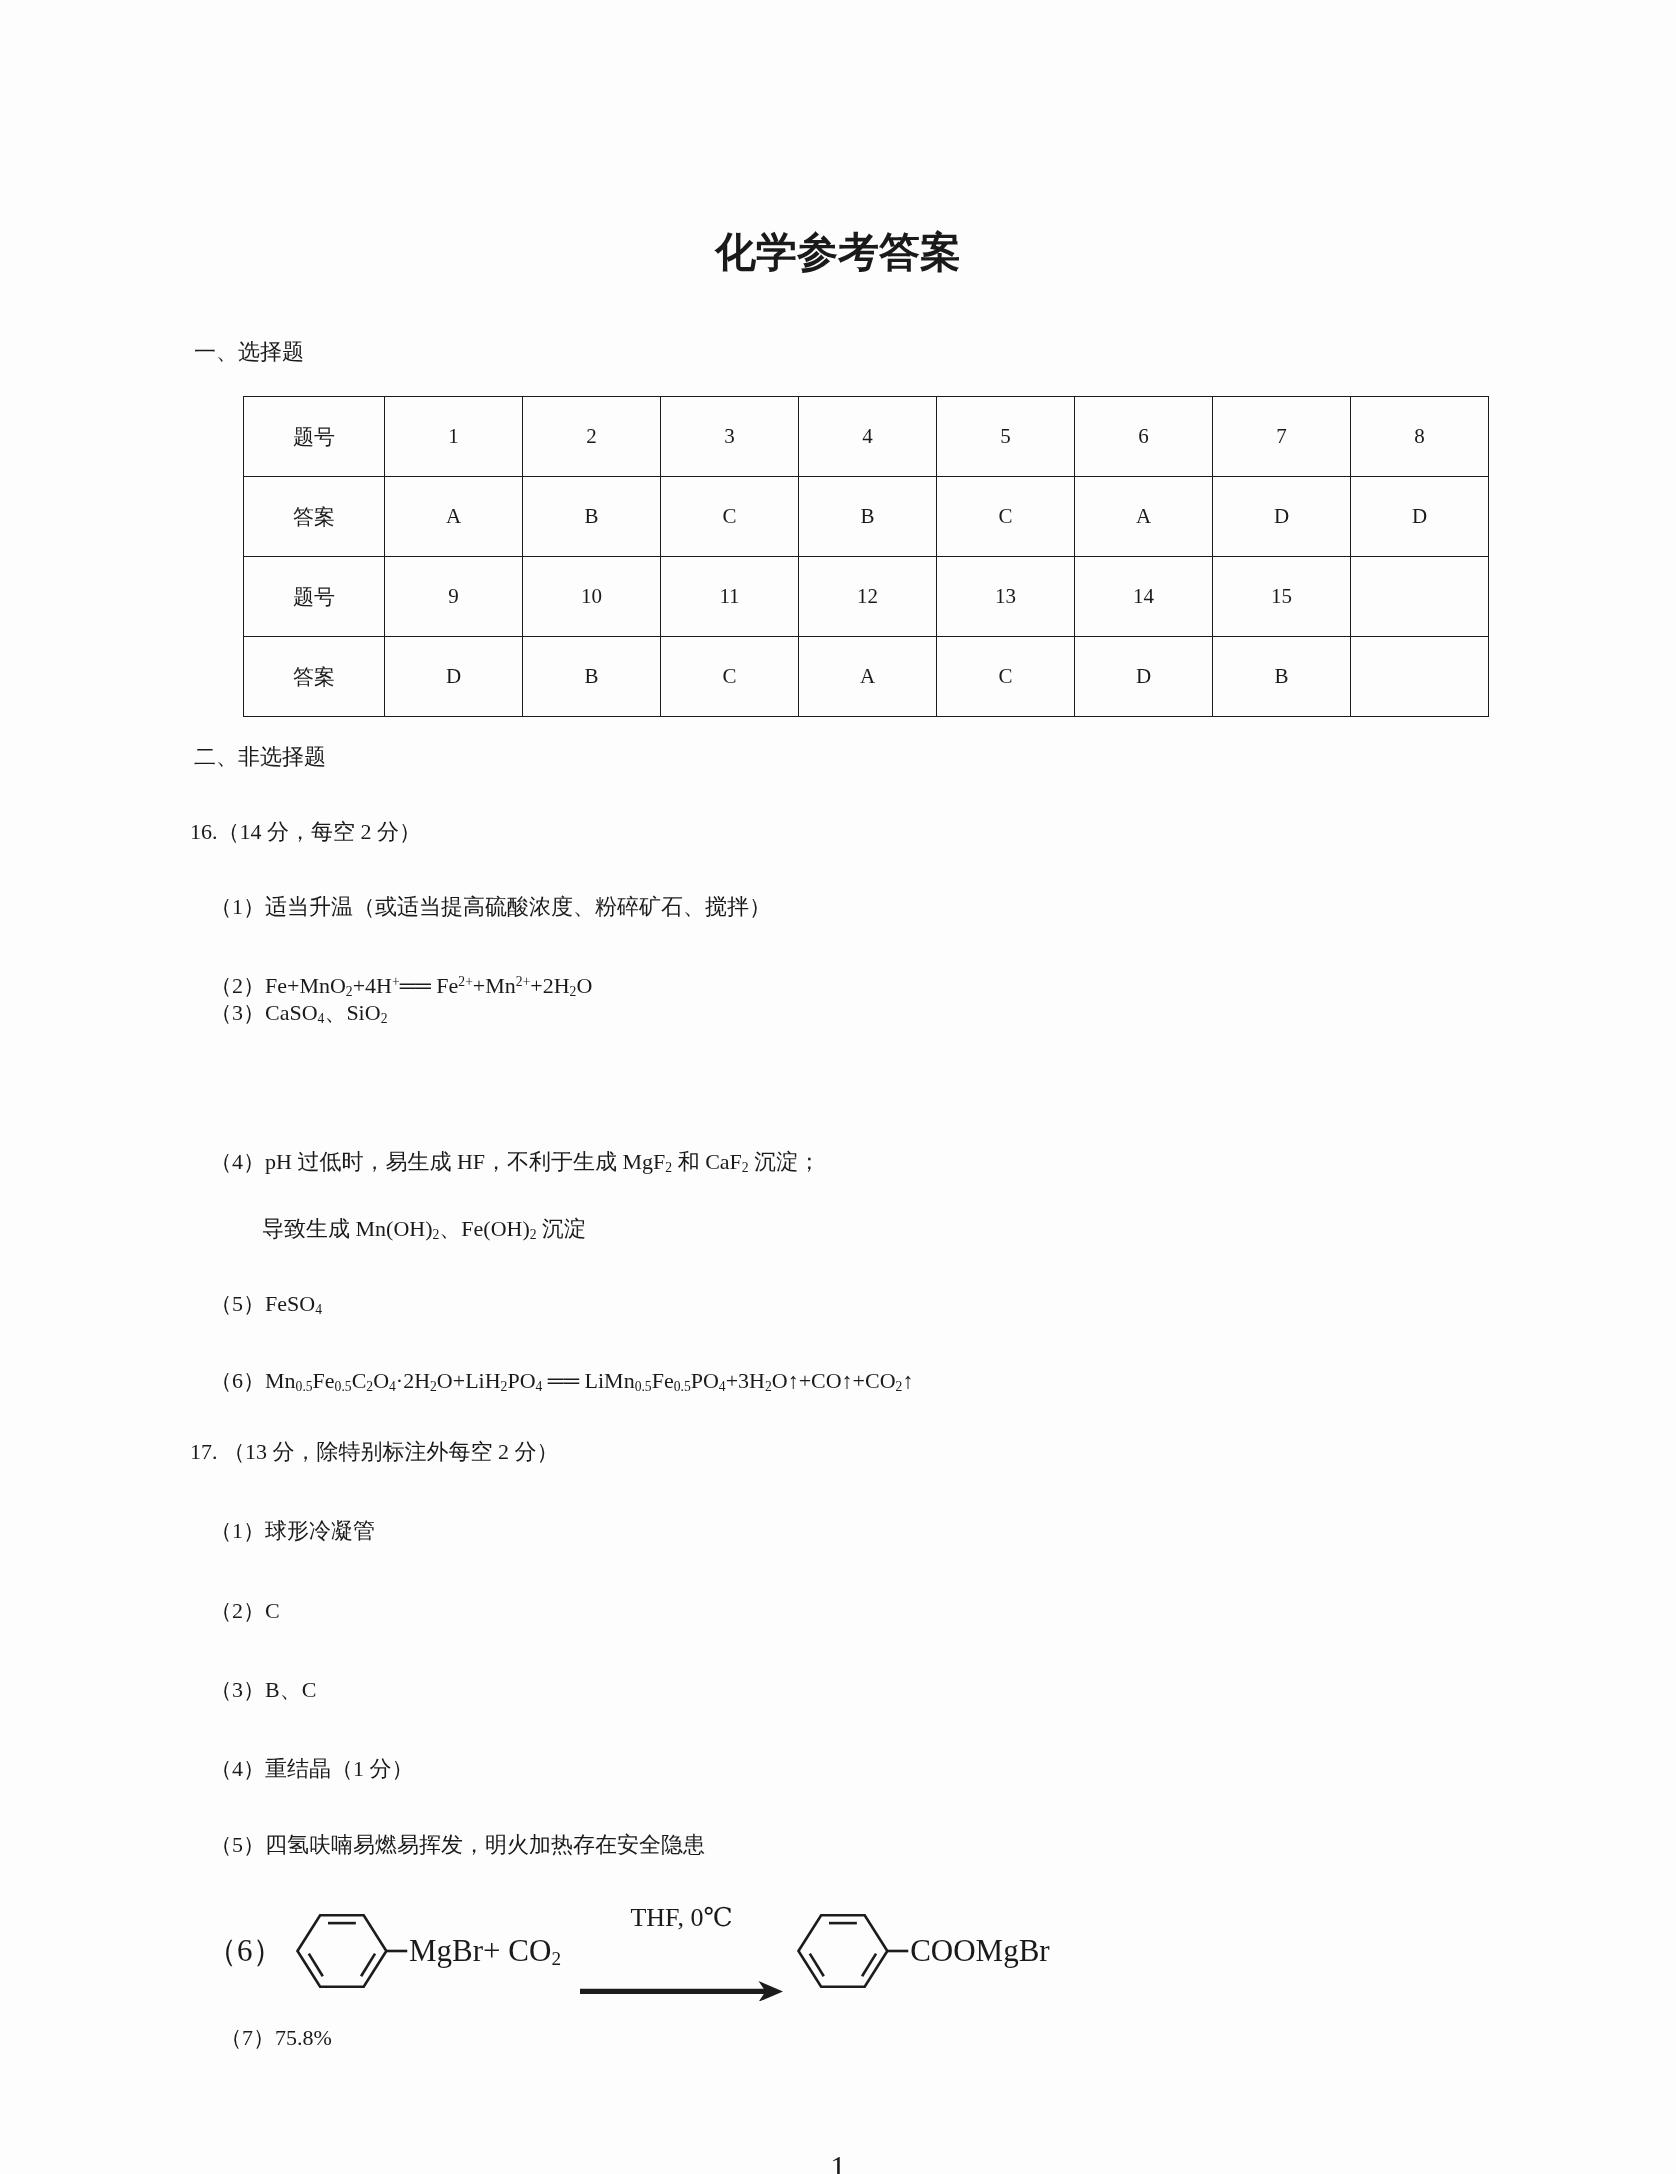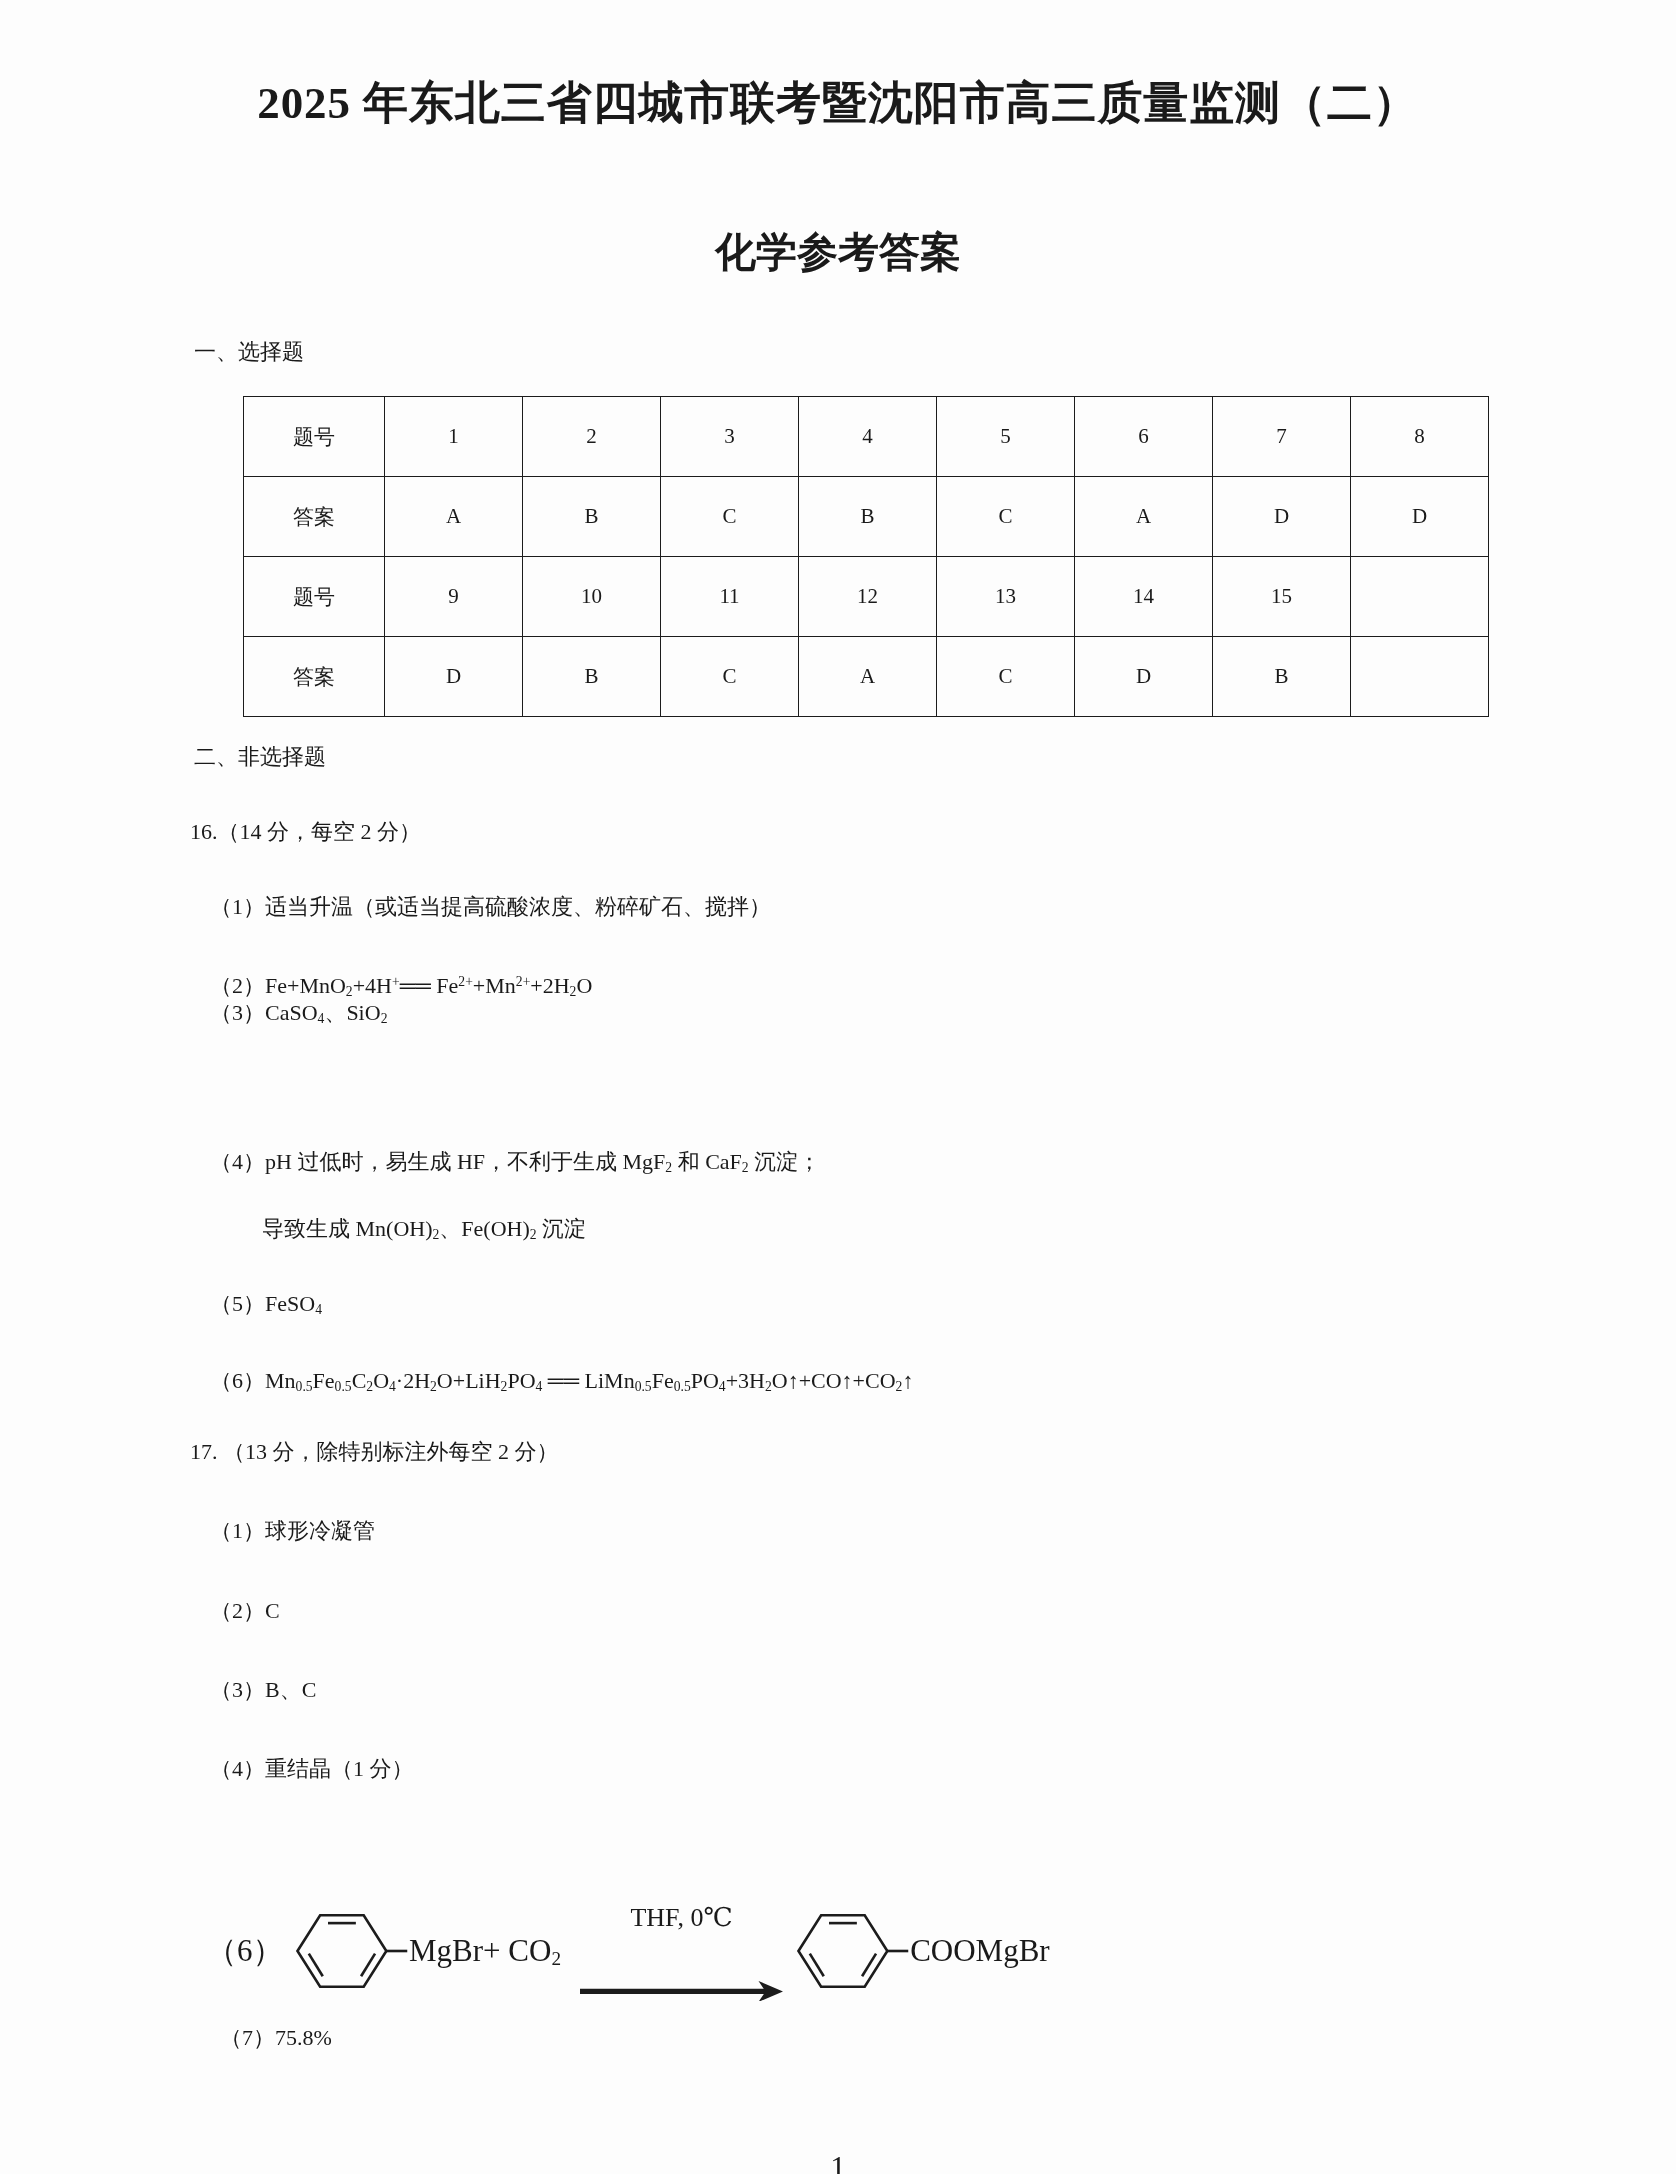--- a/index.html
+++ b/index.html
@@ -87,21 +87,20 @@
     width: 100%;
     text-align: center;
     font-size: 31px;
   }
 </style>
 </head>
 <body>
 
 <div class="page">
 
-  <div class="doc-title">2025 年东北三省四城市联考暨沈阳市高三质量监测（二）</div>
   <div class="doc-subtitle">化学参考答案</div>
 
   <div class="line" style="top:339px; left:194px;">一、选择题</div>
 
   <table class="answers-table">
     <tbody>
         <tr>
           <td>题号</td>
           <td>1</td>
           <td>2</td>
@@ -157,20 +156,21 @@
   <div class="line" style="top:1135px; left:210px;margin-top:14px;"><span class="seg-n">（4）pH 过低时，易生成 HF，不利于生成 MgF</span><span class="seg-s">2</span><span class="seg-n"> 和 CaF</span><span class="seg-s">2</span><span class="seg-n"> 沉淀；</span></div>
   <div class="line" style="top:1216px; left:262px;"><span class="seg-n">导致生成 Mn(OH)</span><span class="seg-s">2</span><span class="seg-n">、Fe(OH)</span><span class="seg-s">2</span><span class="seg-n"> 沉淀</span></div>
   <div class="line" style="top:1291px; left:210px;"><span class="seg-n">（5）FeSO</span><span class="seg-s">4</span></div>
   <div class="line" style="top:1368px; left:210px;"><span class="seg-n">（6）Mn</span><span class="seg-s">0.5</span><span class="seg-n">Fe</span><span class="seg-s">0.5</span><span class="seg-n">C</span><span class="seg-s">2</span><span class="seg-n">O</span><span class="seg-s">4</span><span class="seg-n">·2H</span><span class="seg-s">2</span><span class="seg-n">O+LiH</span><span class="seg-s">2</span><span class="seg-n">PO</span><span class="seg-s">4</span><span class="seg-n"> ══ LiMn</span><span class="seg-s">0.5</span><span class="seg-n">Fe</span><span class="seg-s">0.5</span><span class="seg-n">PO</span><span class="seg-s">4</span><span class="seg-n">+3H</span><span class="seg-s">2</span><span class="seg-n">O↑+CO↑+CO</span><span class="seg-s">2</span><span class="seg-n">↑</span></div>
 
   <div class="line" style="top:1439px; left:190px;">17. （13 分，除特别标注外每空 2 分）</div>
   <div class="line" style="top:1518px; left:210px;">（1）球形冷凝管</div>
   <div class="line" style="top:1598px; left:210px;">（2）C</div>
   <div class="line" style="top:1677px; left:210px;">（3）B、C</div>
   <div class="line" style="top:1756px; left:210px;">（4）重结晶（1 分）</div>
+  <div class="line" style="top:1832px; left:210px;">（5）四氢呋喃易燃易挥发，明火加热存在安全隐患</div>
 
   <div class="reaction">
     <span class="item-label">（6）</span>
     <span class="benzene">
       <svg width="115" height="84" viewBox="0 0 132 96">
         <polygon points="4,48 30,7 80,7 106,48 80,89 30,89" fill="none" stroke="#1c1c1c" stroke-width="3"></polygon>
         <line x1="39" y1="16" x2="71" y2="16" stroke="#1c1c1c" stroke-width="3"></line>
         <line x1="17" y1="51" x2="33" y2="77" stroke="#1c1c1c" stroke-width="3"></line>
         <line x1="93" y1="51" x2="77" y2="77" stroke="#1c1c1c" stroke-width="3"></line>
         <line x1="106" y1="48" x2="130" y2="48" stroke="#1c1c1c" stroke-width="3"></line>

